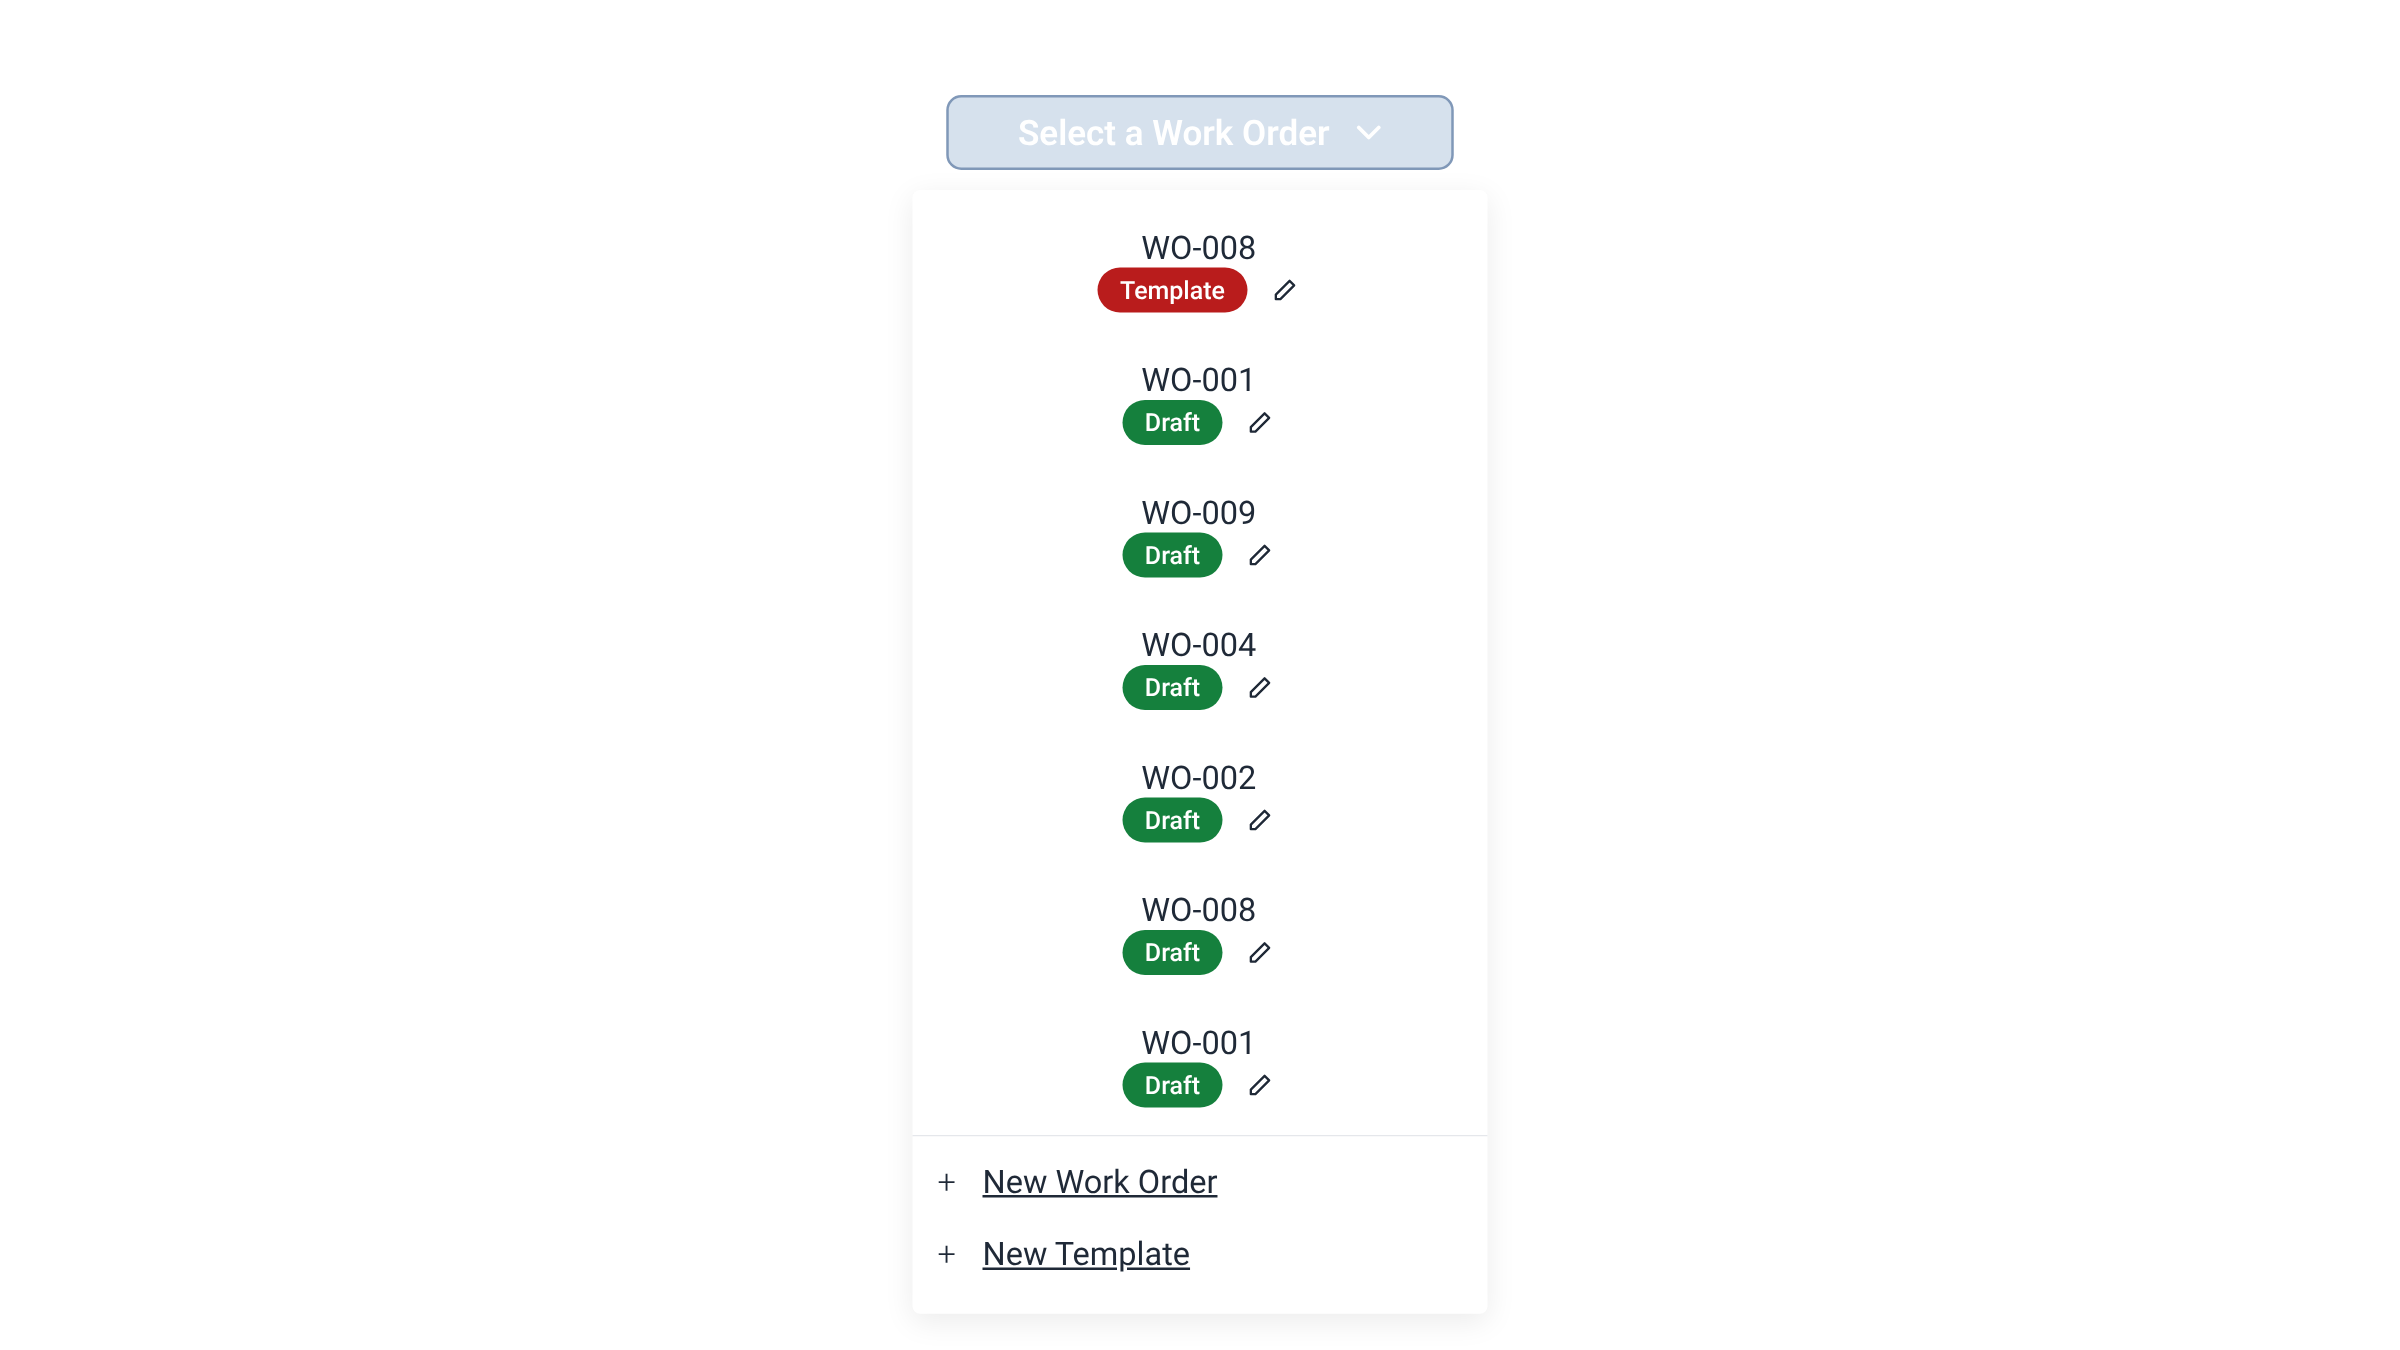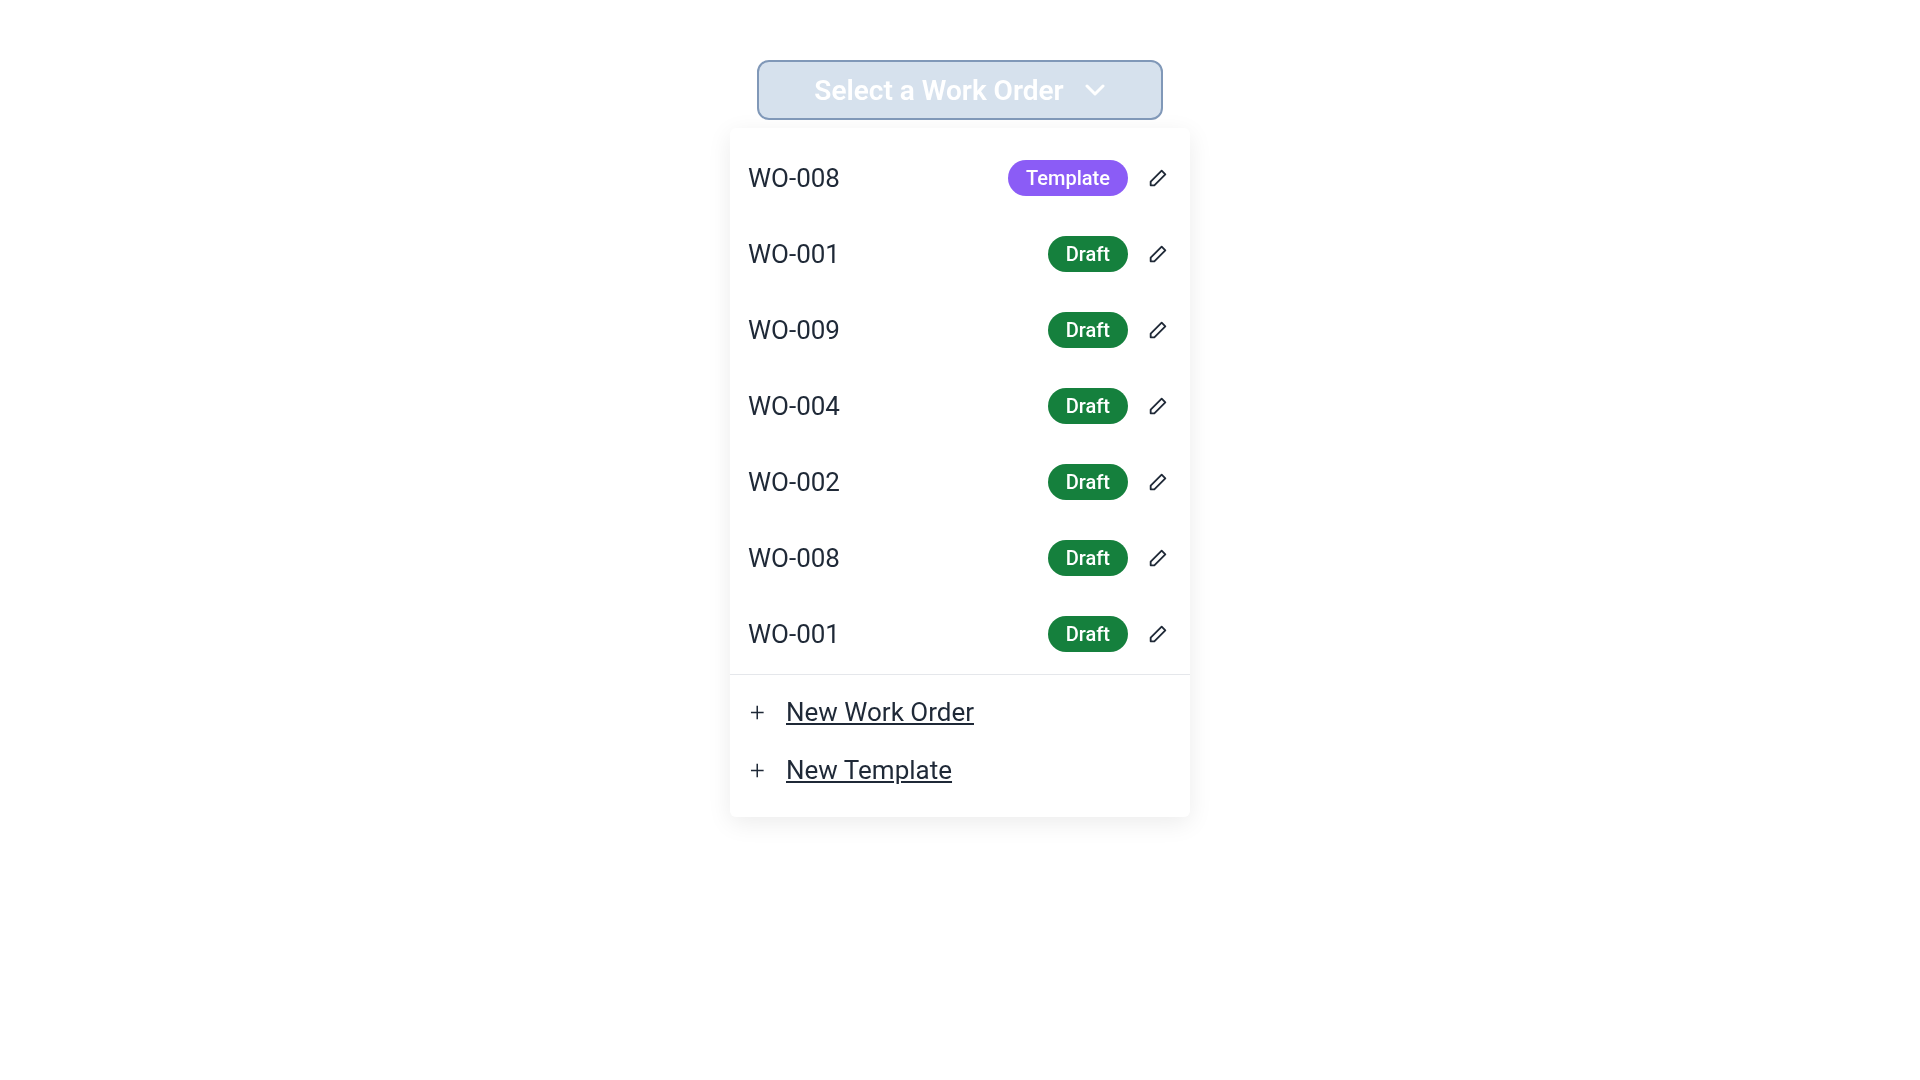--- a/index.html
+++ b/index.html
@@ -16,21 +16,21 @@
       justify-content: center;
       padding-top: 60px;
     }
     .dropdown-container {
       width: 460px;
       position: relative;
     }
     .select-button {
       width: 406px;
       height: 60px;
-      margin: 0 auto;
+      margin: 16px auto;
       border-radius: 12px;
       border: 2px solid #8098b8;
       background: #d6e1ed;
       display: flex;
       align-items: center;
       justify-content: center;
       gap: 20px;
       cursor: pointer;
       position: relative;
     }
@@ -55,43 +55,44 @@
       border-radius: 6px;
       box-shadow: 0 6px 24px rgba(0,0,0,0.08);
       margin-top: 8px;
     }
     .list {
       padding-top: 12px;
     }
     .list-item-row {
       display: flex;
       align-items: center;
-      justify-content: space-between;
+      justify-content: center;
       padding: 20px 20px 20px 18px;
       cursor: pointer;
+      flex-direction: column;
     }
     .list-item-label {
       font-size: 26px;
       color: #1f2937;
       font-weight: 400;
     }
     .right-group {
       display: flex;
       align-items: center;
       gap: 18px;
     }
     .status-pill {
       border-radius: 999px;
       padding: 6px 18px;
       font-size: 20px;
       font-weight: 500;
       color: #ffffff;
     }
     .status-template {
-      background: #8b5cf6;
+      background: #b91c1c;
     }
     .status-draft {
       background: #15803d;
     }
     .edit-icon {
       width: 24px;
       height: 24px;
       display: flex;
       align-items: center;
       justify-content: center;

